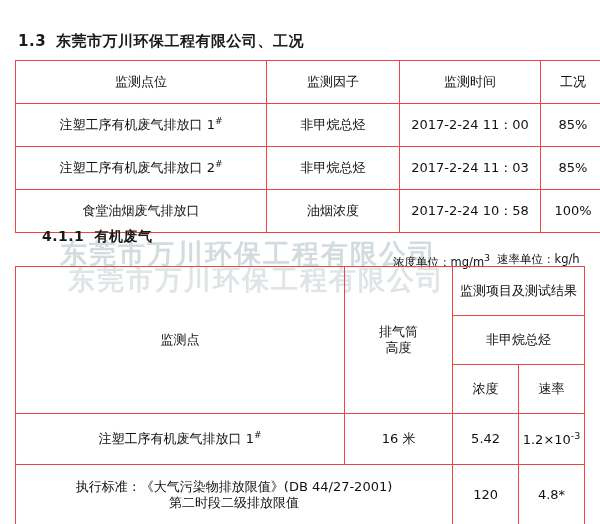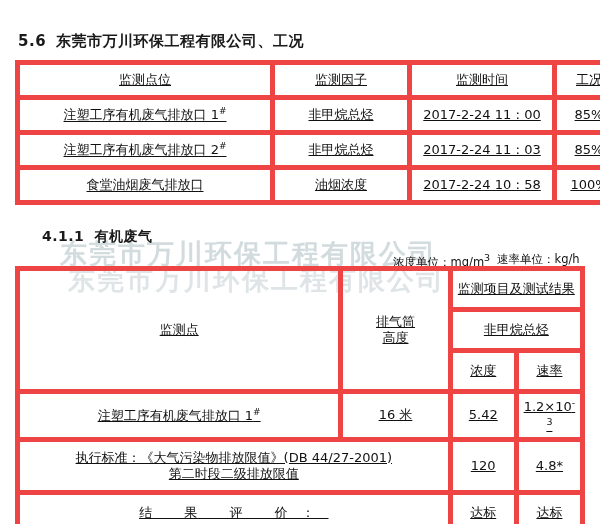--- a/index.html
+++ b/index.html
@@ -39,29 +39,28 @@
 
   
   table.doc {
     position: absolute;
     border-collapse: collapse;
     table-layout: fixed;
     background: transparent;
     font-size: 12.5px;
   }
   table.doc td, table.doc th {
-    border: 5px solid #ef4444;
-    padding: 3px 2px;
+    border: 1px solid #ef4444;
+    padding: 9px 2px;
     text-align: center;
     vertical-align: middle;
     font-weight: normal;
     line-height: 1.25;
     color: #111;
     background: transparent;
-    text-decoration: underline;
   }
   .shade {
     background: #e7eced;
   }
   .hdr-row td {
     background: #e7eced;
   }
 
   
   #table-monitoring-points {
@@ -149,21 +148,21 @@
 </style>
 </head>
 <body>
 
 <div class="page">
 
   <div class="watermark">东莞市万川环保工程有限公司</div>
   <div class="watermark w2">东莞市万川环保工程有限公司</div>
 
   <div class="sec-head" id="heading-1">
-    <span class="num">5.6</span><span>东莞市万川环保工程有限公司、工况</span>
+    <span class="num">1.3</span><span>东莞市万川环保工程有限公司、工况</span>
   </div>
 
   <table class="doc" id="table-monitoring-points">
     <tbody>
         <tr class="hdr-row">
       <td class="c1">监测点位</td>
       <td class="c2">监测因子</td>
       <td class="c3">监测时间</td>
       <td class="c4">工况</td>
     </tr>

